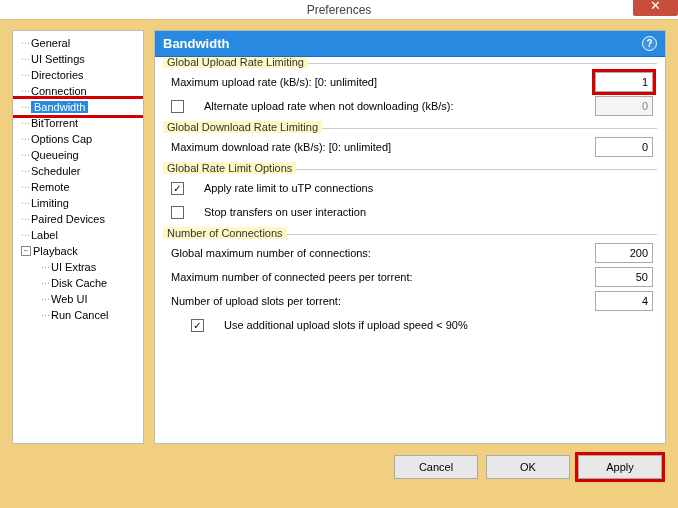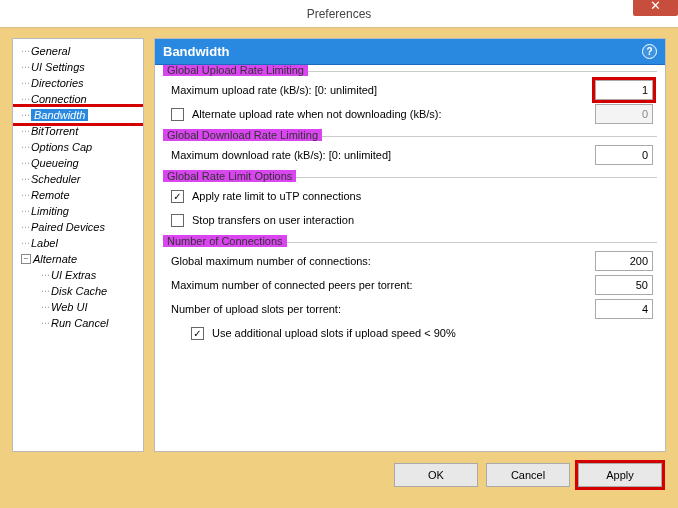--- a/index.html
+++ b/index.html
@@ -6,21 +6,21 @@
   body {
     margin: 0;
     font-family: "Segoe UI", Tahoma, sans-serif;
     font-size: 11px;
     background: #f0d080;
     width: 678px;
     height: 508px;
     overflow: hidden;
   }
   .titlebar {
-    height: 28px;
+    height: 20px;
     background: #fff;
     border-bottom: 1px solid #d8c088;
     display: flex;
     align-items: center;
     position: relative;
   }
   .titlebar .title {
     flex: 1;
     text-align: center;
     font-size: 12px;
@@ -75,21 +75,21 @@
     margin-right: 2px;
     color: #555;
     background: #fff;
   }
   .tree-item .dots {
     color: #888;
     margin-right: 2px;
     letter-spacing: -1px;
     font-size: 9px;
   }
-  .tree-item .label { color: #000; font-style: italic; }
+  .tree-item .label { color: #000; }
   .tree-item.selected .label {
     background: #2989e0;
     color: #fff;
     padding: 0 3px;
   }
   .panel {
     flex: 1;
     background: #fff;
     border: 1px solid #bbb;
     display: flex;
@@ -125,34 +125,34 @@
   .group {
     border-top: 1px solid #ccc;
     margin-top: 6px;
     padding-top: 4px;
     position: relative;
   }
   .group:first-child { margin-top: 2px; }
   .group-title {
     position: relative;
     top: -12px;
-    background: #d946ef;
+    background: #fef9c3;
     display: inline-block;
     padding: 0 4px;
     color: #333;
   }
   .group-body {
     margin-top: -10px;
     padding: 0 4px 4px 8px;
   }
   .row {
     display: flex;
     align-items: center;
     height: 24px;
-    gap: 4px;
+    gap: 16px;
   }
   .row .lbl { flex: 1; }
   input[type=text] {
     width: 58px;
     height: 20px;
     border: 1px solid #aaa;
     padding: 0 4px;
     font-size: 11px;
     text-align: right;
   }
@@ -254,21 +254,21 @@
     <div class="tree-item">
         <span class="dots">⋯</span>
         <span class="label">Paired Devices</span>
       </div>
     <div class="tree-item">
         <span class="dots">⋯</span>
         <span class="label">Label</span>
       </div>
     <div class="tree-item">
         <span class="toggler">−</span>
-        <span class="label">Alternate</span>
+        <span class="label">Playback</span>
       </div>
     <div class="tree-item level-1">
         <span class="dots">⋯</span>
         <span class="label">UI Extras</span>
       </div>
     <div class="tree-item level-1">
         <span class="dots">⋯</span>
         <span class="label">Disk Cache</span>
       </div>
     <div class="tree-item level-1">
@@ -347,16 +347,16 @@
             <span class="lbl">Use additional upload slots if upload speed &lt; 90%</span>
           </div>
         </div>
       </div>
 
     </div>
   </div>
 </div>
 
 <div class="footer">
+  <div class="btn">Cancel</div>
   <div class="btn">OK</div>
-  <div class="btn">Cancel</div>
   <div class="btn hl-red">Apply</div>
 </div>
 
 </body></html>

